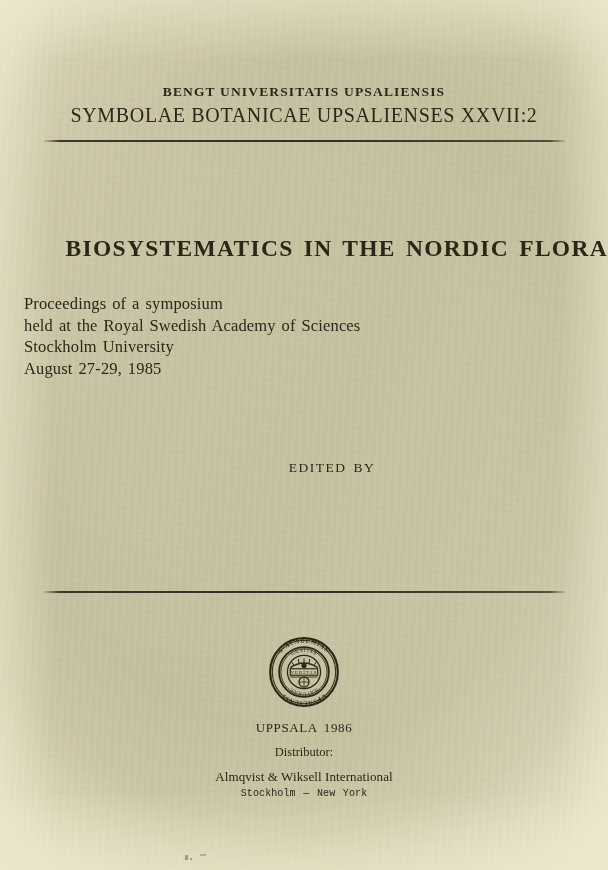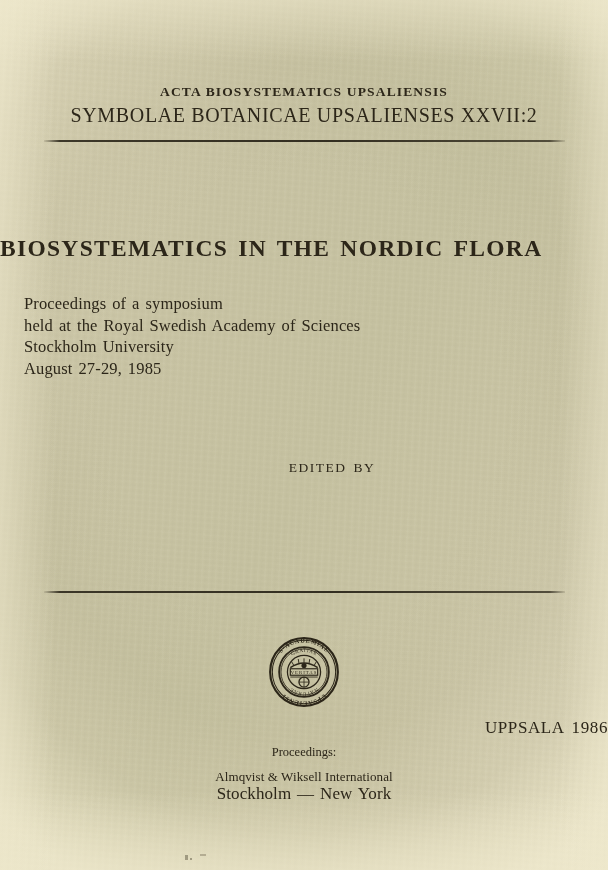--- a/index.html
+++ b/index.html
@@ -107,21 +107,21 @@
     line-height: 24px;
     margin-top: 2px;
   }
 
   
   #title {
     position: absolute;
     top: 234px;
     left: 0;
     width: 608px;
-    text-align: left;
+    text-align: right;
     font-size: 23.5px;
     font-weight: bold;
     letter-spacing: 1.3px;
     word-spacing: 3px;
     line-height: 28px;
   }
 
   
   #subtitle {
     position: absolute;
@@ -170,42 +170,42 @@
 
   
   #imprint {
     position: absolute;
     top: 716px;
     left: 0;
     width: 608px;
     text-align: center;
   }
   #place-year {
-    font-size: 17px;
+    font-size: 13px;
     letter-spacing: 0.6px;
     word-spacing: 3px;
     line-height: 23px;
-    text-align: right;
   }
   #distributor-label {
     margin-top: 5px;
     font-size: 12.5px;
     line-height: 16px;
   }
   #distributor-name {
     font-size: 13px;
     line-height: 17px;
     letter-spacing: 0.1px;
     margin-top: 8px;
   }
   #distributor-cities {
-    font-size: 17px;
+    font-size: 10px;
     line-height: 17px;
     letter-spacing: 0.1px;
     word-spacing: 1.5px;
+    font-family: Liberation Mono, monospace;
   }
 
   
   .speck {
     position: absolute;
     background: rgba(70,62,44,0.42);
     z-index: 4;
   }
   #speck-a { left: 185px; top: 855px; width: 3px;  height: 5px; }
   #speck-b { left: 190px; top: 858px; width: 2px;  height: 2px; }
@@ -215,21 +215,21 @@
 <body>
 
 <div id="cover">
 
   <div id="grain"></div>
   <div id="vignette"></div>
 
   <div class="content">
 
     <div id="series">
-      <div id="series-line1">ACTA BIOSYSTEMATICS UPSALIENSIS</div>
+      <div id="series-line1">BENGT UNIVERSITATIS UPSALIENSIS</div>
       <div id="series-line2">SYMBOLAE BOTANICAE UPSALIENSES XXVII:2</div>
     </div>
 
     <div class="rule" id="rule-top"></div>
 
     <div id="title">BIOSYSTEMATICS IN THE NORDIC FLORA</div>
 
     <div id="subtitle">
       <div>Proceedings of a symposium</div>
       <div>held at the Royal Swedish Academy of Sciences</div>
@@ -275,21 +275,21 @@
           <circle cx="50" cy="64" r="7" stroke-width="1.8"></circle>
           <path d="M 50,57 L 50,71 M 43,64 L 57,64" stroke-width="1.1"></path>
         </g>
         <circle cx="50" cy="41" r="3.6" fill="#2c2619"></circle>
         <text x="50" y="53.4" text-anchor="middle" fill="#2c2619" font-family="'Liberation Serif',serif" font-size="6.6" letter-spacing="1.4">VERITAS</text>
       </svg>
     </div>
 
     <div id="imprint">
       <div id="place-year">UPPSALA 1986</div>
-      <div id="distributor-label">Proceedings:</div>
+      <div id="distributor-label">Distributor:</div>
       <div id="distributor-name">Almqvist &amp; Wiksell International</div>
       <div id="distributor-cities">Stockholm — New York</div>
     </div>
 
   </div>
 
   <div class="speck" id="speck-a"></div>
   <div class="speck" id="speck-b"></div>
   <div class="speck" id="speck-c"></div>
 

